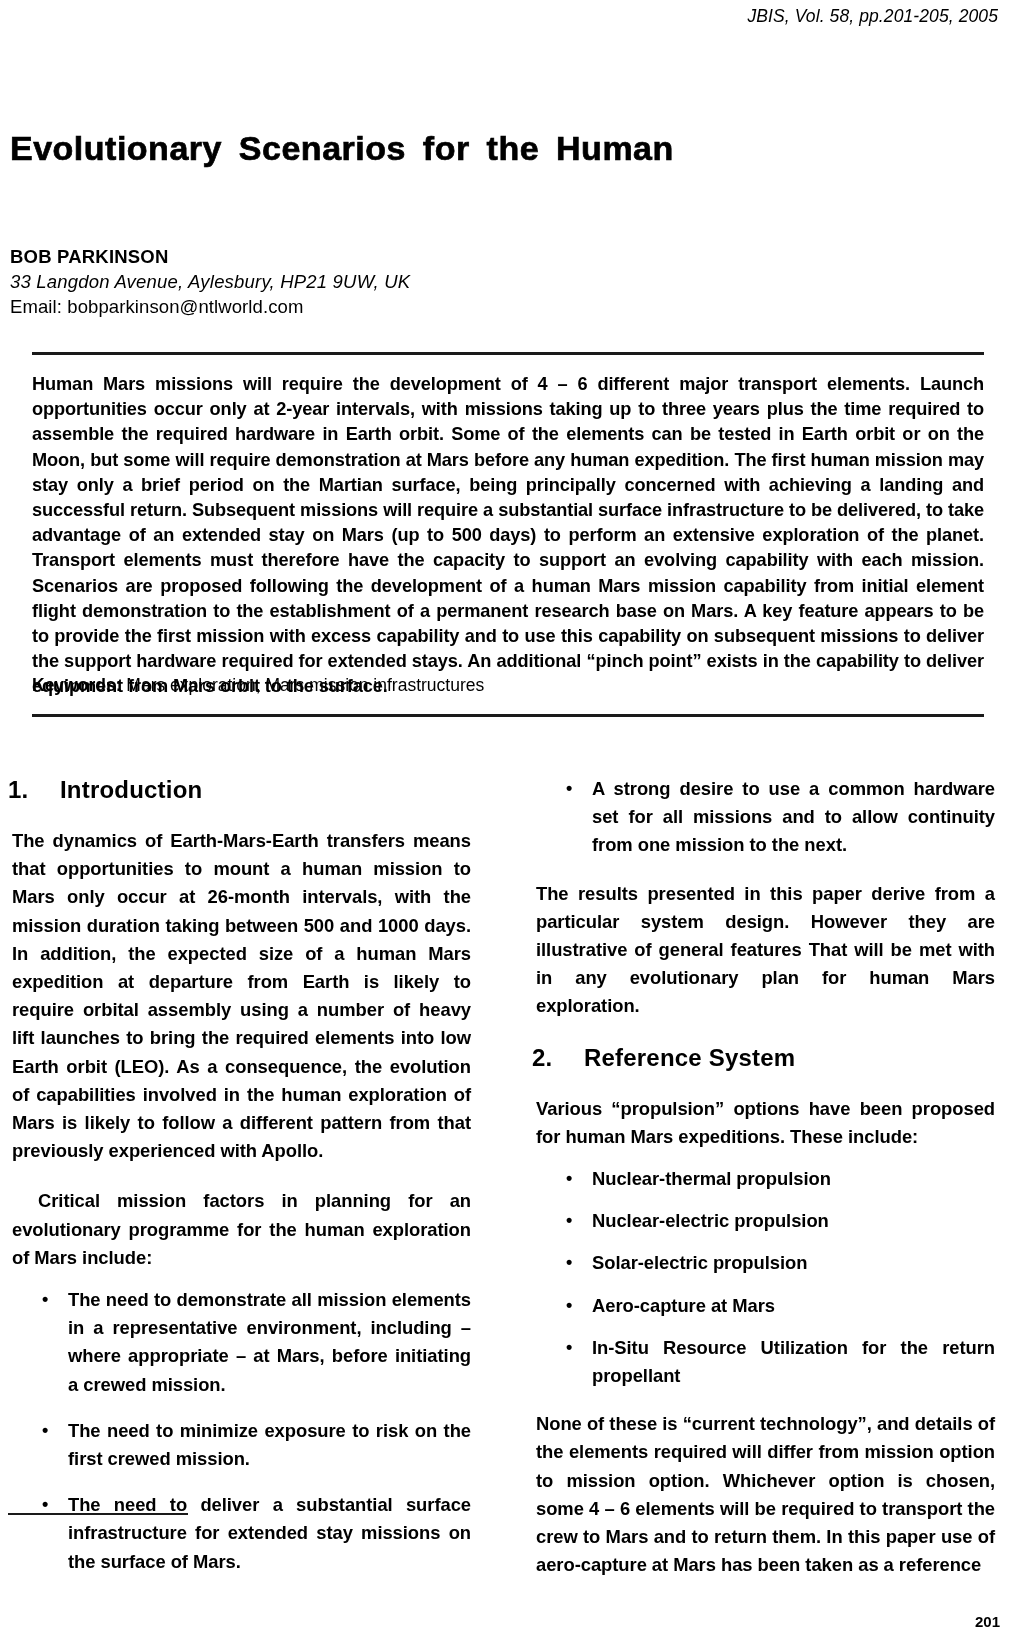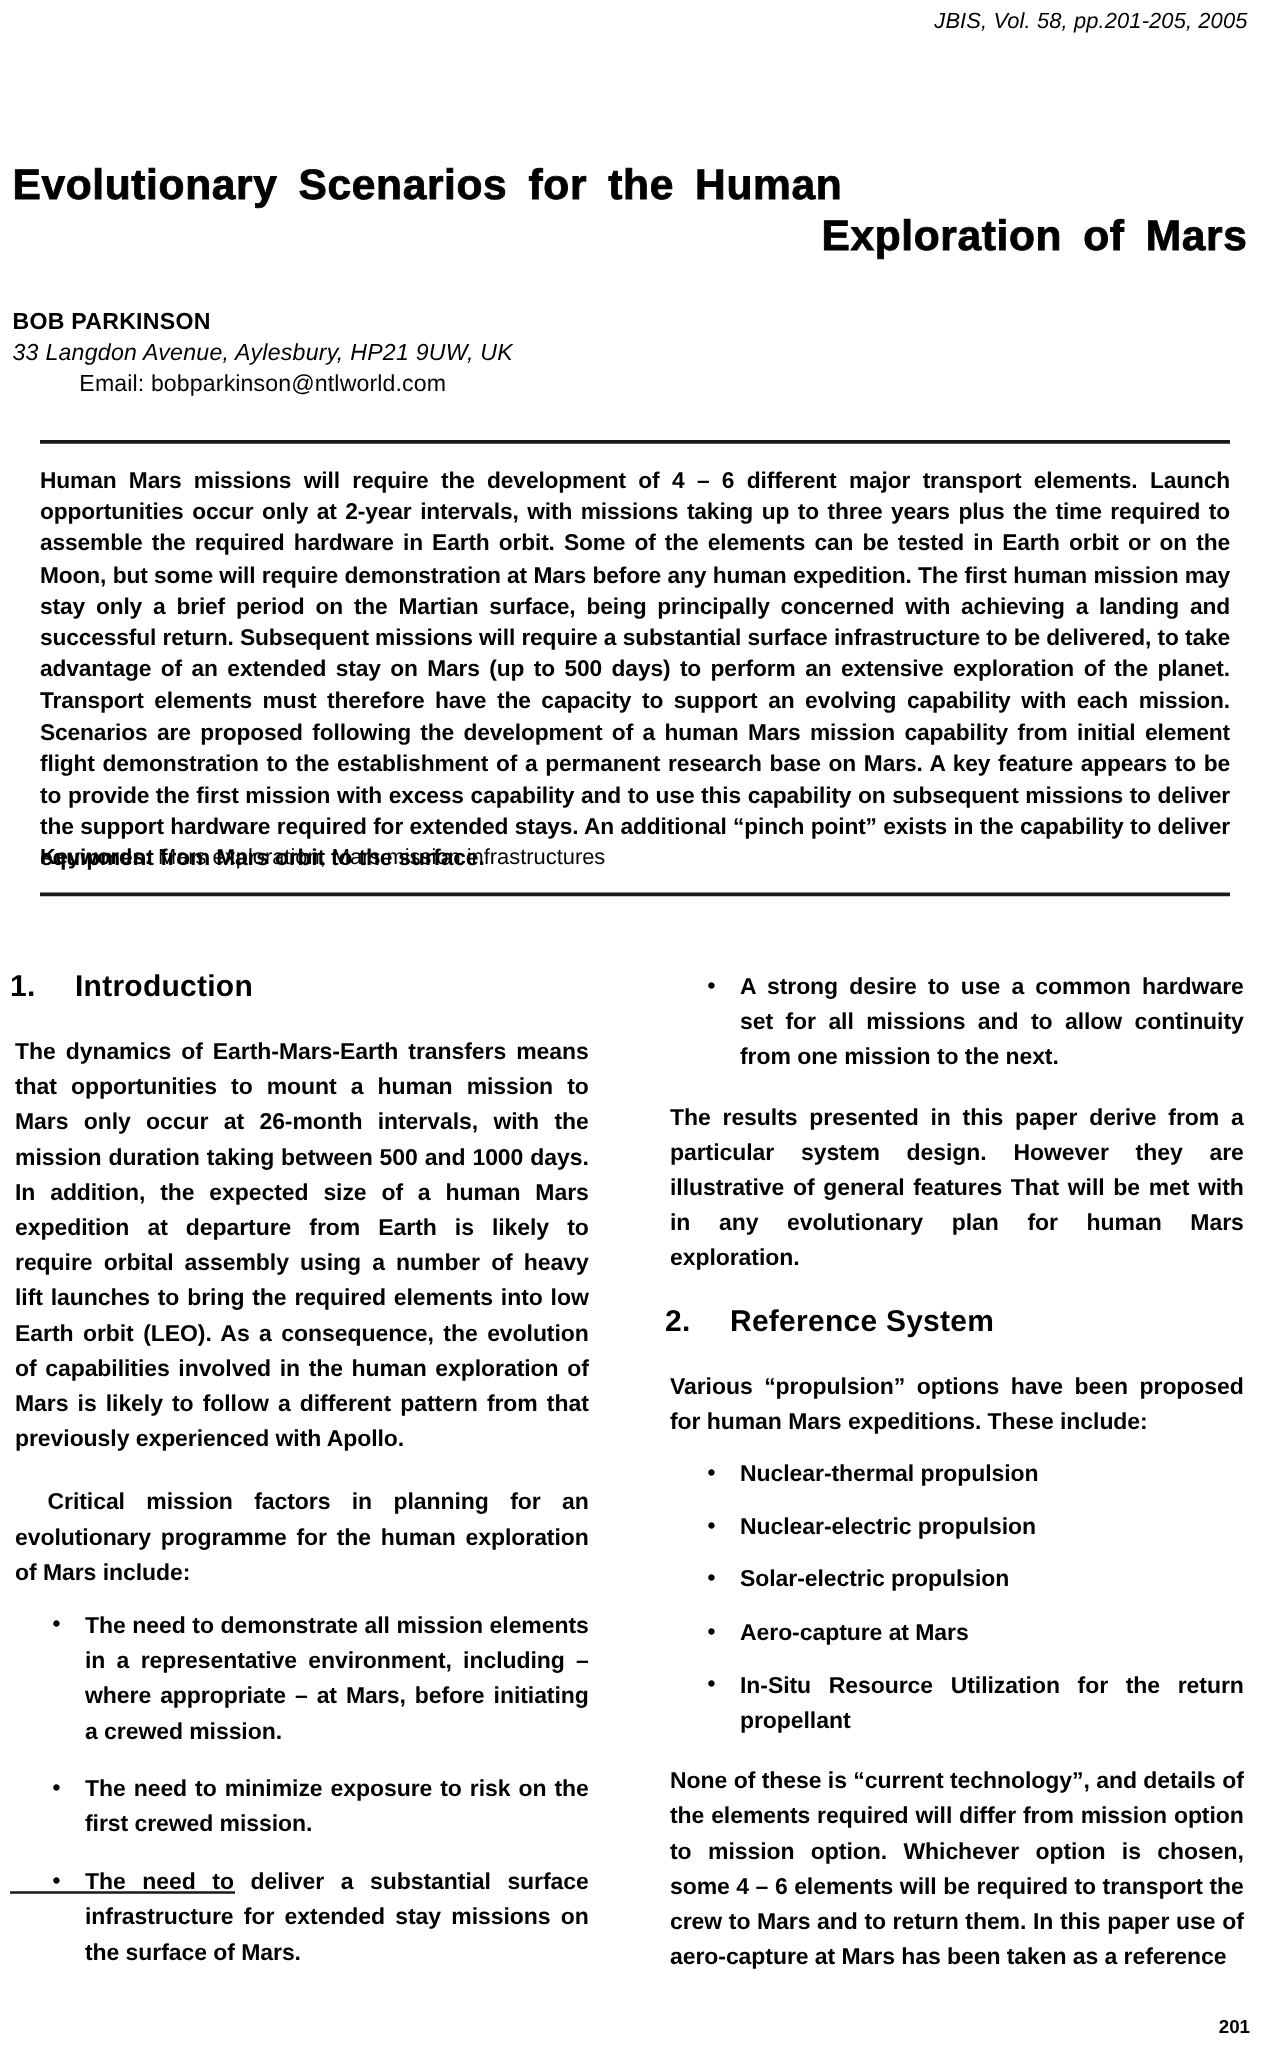--- a/index.html
+++ b/index.html
@@ -65,21 +65,20 @@
   .author-addr {
     font-style: italic;
     font-size: 18.5px;
     line-height: 25px;
     letter-spacing: 0.2px;
   }
   .author-email {
     font-size: 18.5px;
     line-height: 25px;
     letter-spacing: 0.1px;
-    text-align: center;
   }
 
   
   .rule {
     position: absolute;
     left: 32px;
     right: 32px;
     border: 0;
     border-top: 3px solid #1a1a1a;
     margin: 0;
@@ -201,21 +200,20 @@
 </style>
 </head>
 <body>
 
 <div class="page">
 
   <div class="journal-head">JBIS, Vol. 58, pp.201-205, 2005</div>
 
   <div class="title-block">
     <div class="title-line">Evolutionary  Scenarios  for  the  Human</div>
-    <div class="title-line right">Exploration  of  Mars</div>
   </div>
 
   <div class="author-block">
     <div class="author-name">BOB PARKINSON</div>
     <div class="author-addr">33 Langdon Avenue, Aylesbury, HP21 9UW, UK</div>
     <div class="author-email">Email:  bobparkinson@ntlworld.com</div>
   </div>
 
   <hr class="rule rule-top">
 

